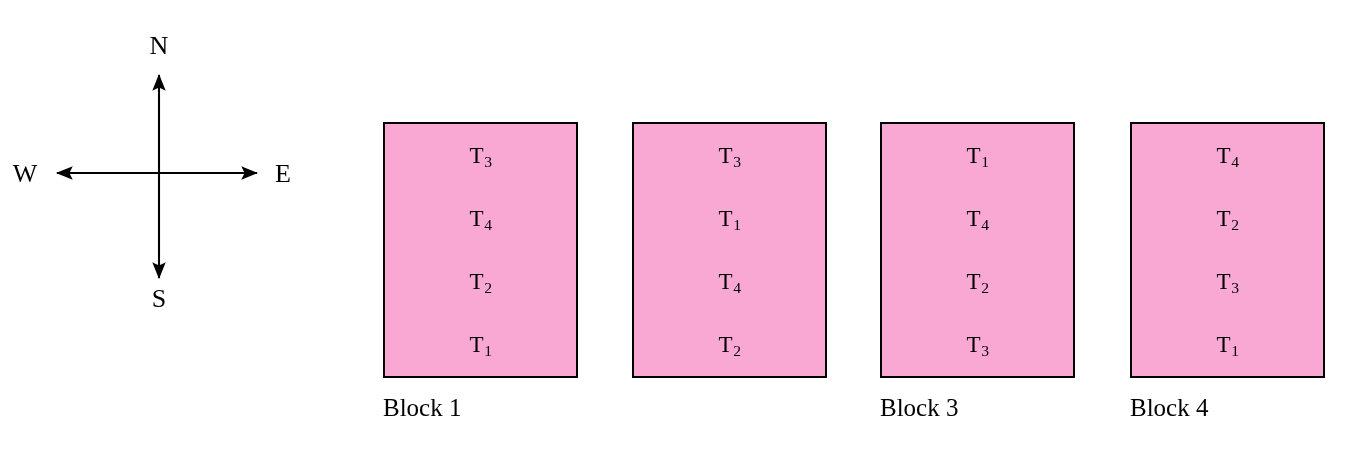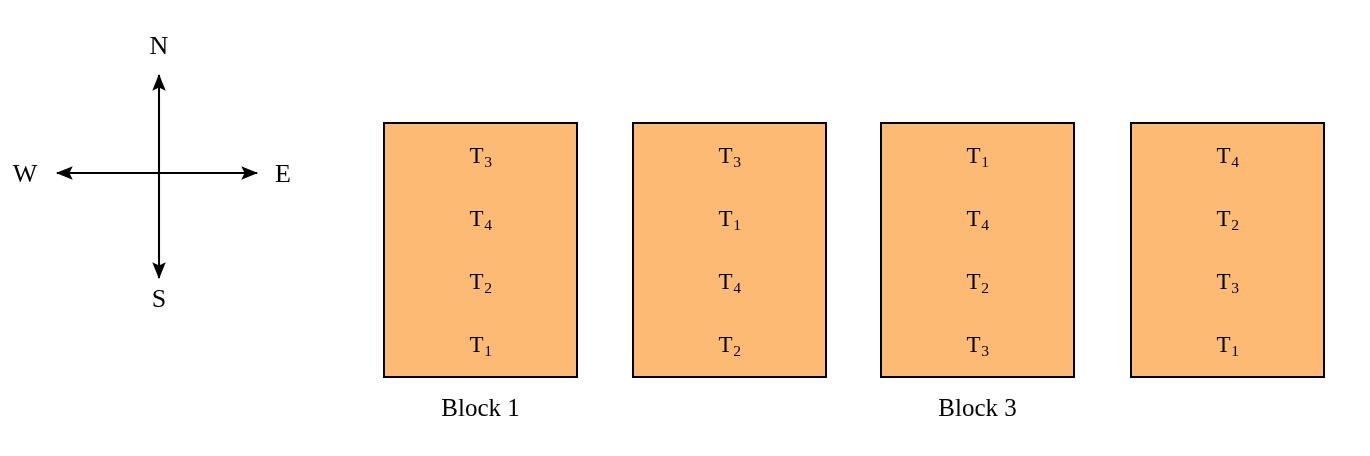--- a/index.html
+++ b/index.html
@@ -46,21 +46,21 @@
   
   .block {
     position: absolute;
     top: 122px;
     width: 195px;
   }
   .block-table {
     border: 2.5px solid #000000;
     border-collapse: collapse;
     width: 100%;
-    background: #fdba74;
+    background: #f9a8d4;
   }
   .plot-cell {
     height: 63px;
     border-bottom: 2.5px solid #000000;
     text-align: center;
     vertical-align: middle;
     font-size: 23px;
     padding: 0;
   }
   .plot-cell:last-child {
@@ -71,21 +71,21 @@
     vertical-align: baseline;
     position: relative;
     top: 0.28em;
     left: 0.5px;
   }
   .block-caption {
     position: absolute;
     top: 272px;
     left: 0;
     width: 100%;
-    text-align: center;
+    text-align: left;
     font-size: 25px;
     white-space: nowrap;
   }
 
   #block-1 { left: 383px; }
   #block-2 { left: 632px; }
   #block-3 { left: 880px; }
   #block-4 { left: 1130px; }
 </style>
 </head>
@@ -182,15 +182,16 @@
           <td class="plot-cell"><span>T</span><sub>2</sub></td>
         </tr>
         <tr>
           <td class="plot-cell"><span>T</span><sub>3</sub></td>
         </tr>
         <tr>
           <td class="plot-cell"><span>T</span><sub>1</sub></td>
         </tr>
       </tbody>
     </table>
+    <div class="block-caption">Block 4</div>
   </div>
 
 </div>
 
 </body></html>

